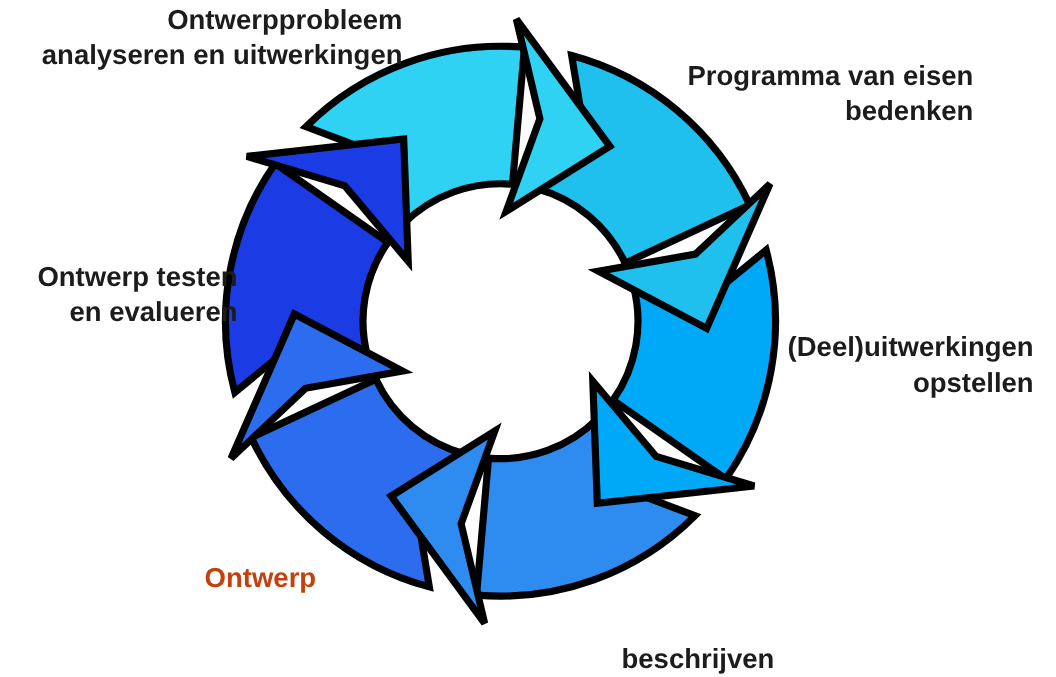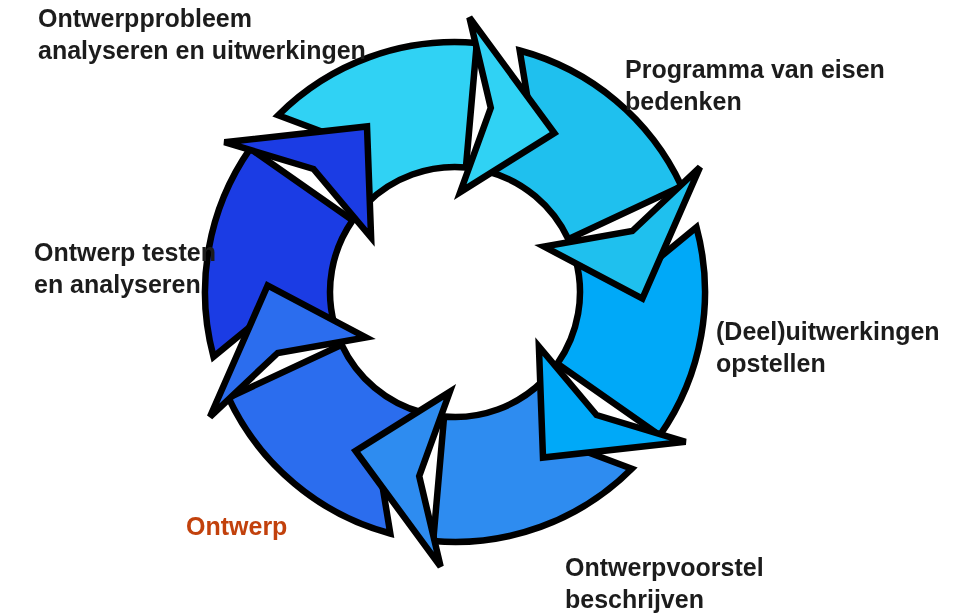--- a/index.html
+++ b/index.html
@@ -2,33 +2,34 @@
 <html><head>
 <meta charset="utf-8">
 <style>
   html,body{margin:0;padding:0;background:#ffffff;}
   .stage{
     position:relative;
     width:960px;height:615px;
     background:#ffffff;
     overflow:hidden;
     font-family:"Liberation Sans",sans-serif;
+    text-align:right;
   }
   .cycle-svg{position:absolute;left:0;top:0;}
   .label{
     position:absolute;
     font-weight:700;
     font-size:25px;
     line-height:32px;
     white-space:nowrap;
   }
   
   .l1{left:38px;top:2px;}
   .l2{left:625px;top:53px;}
-  .l3{left:716px;top:300px;margin-top:15px;}
+  .l3{left:716px;top:300px;}
   .l4{left:565px;top:551px;}
   .l5{left:186px;top:510px;}
   .l6{left:2px;top:236px;margin-left:32px;}
 </style>
 </head>
 <body>
 
 <div class="stage">
 
   <svg class="cycle-svg" width="960" height="615" viewBox="0 0 960 615">
@@ -55,26 +56,26 @@
     <span>Programma van eisen</span><br>
     <span>bedenken</span>
   </div>
 
   <div class="label l3" style="color: rgb(28, 28, 28);">
     <span>(Deel)uitwerkingen</span><br>
     <span>opstellen</span>
   </div>
 
   <div class="label l4" style="color: rgb(28, 28, 28);">
-    <span>Ontwerpvoorstel</span><br>
+    <br>
     <span>beschrijven</span>
   </div>
 
   <div class="label l5" style="color: #c2410c;">
     <span>Ontwerp</span><br>
   </div>
 
   <div class="label l6" style="color: rgb(28, 28, 28);">
     <span>Ontwerp testen</span><br>
-    <span>en analyseren</span>
+    <span>en evalueren</span>
   </div>
 
 </div>
 
 </body></html>

